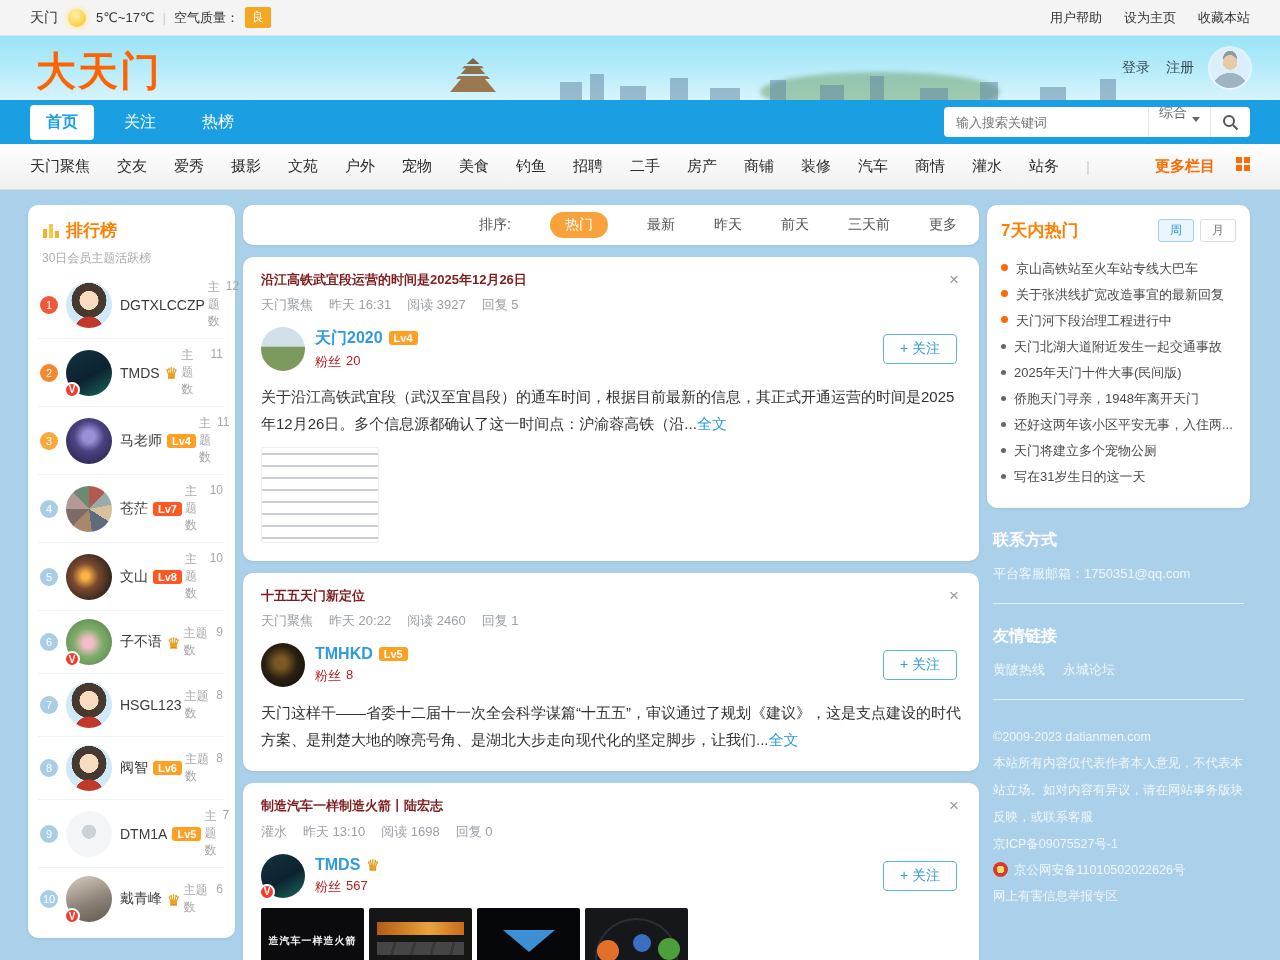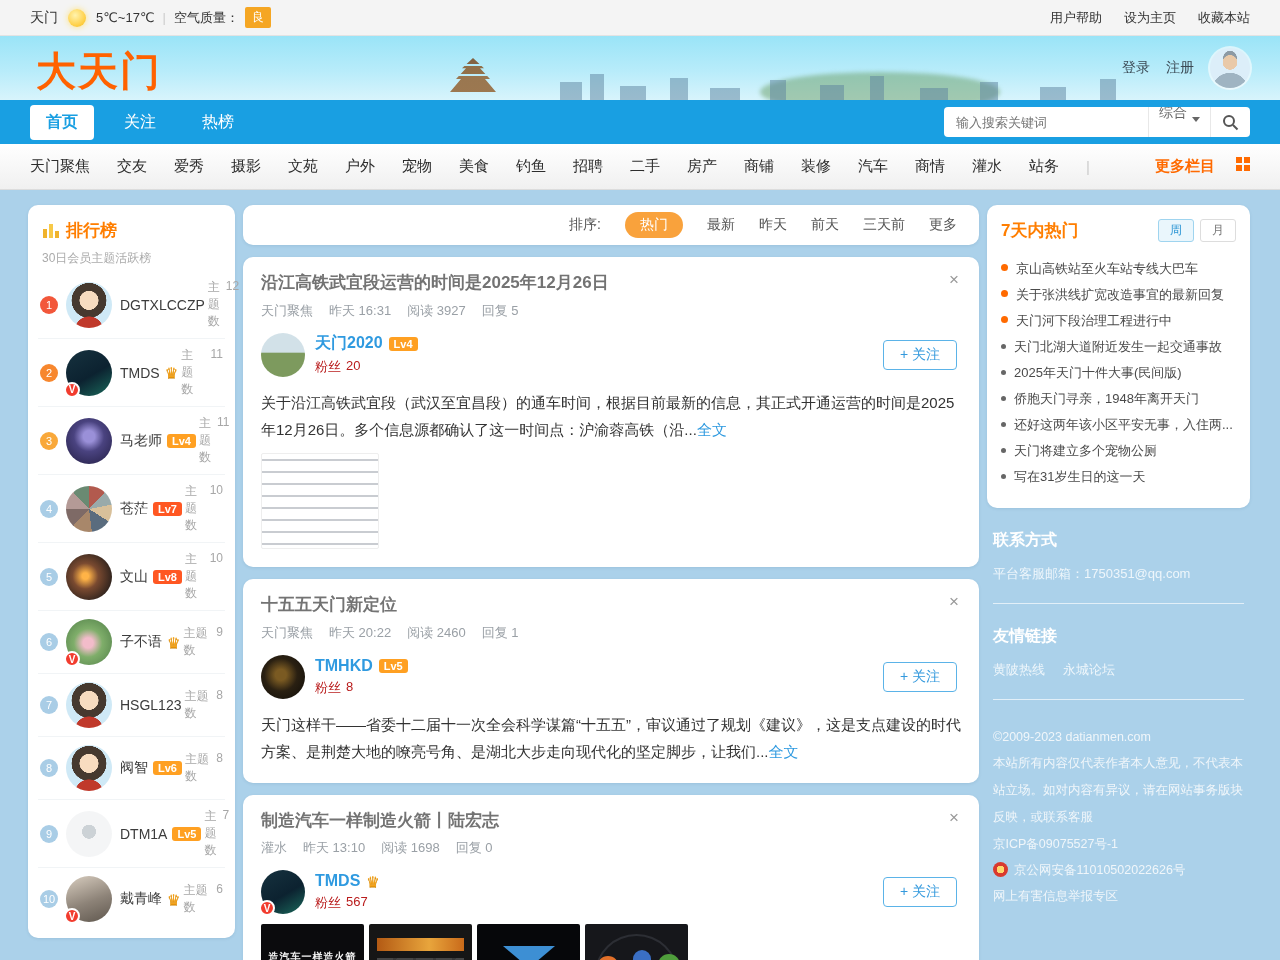--- a/index.html
+++ b/index.html
@@ -96,26 +96,26 @@
   .avatar[data-avatar="collage"] { background:conic-gradient(#b25a4e 0 12%, #9aa 12% 22%, #d8c09a 22% 34%, #5a6c7e 34% 48%, #a8876a 48% 62%, #7e6a66 62% 75%, #b49a96 75% 88%, #6a8a72 88%); }
   .avatar[data-avatar="sunset"] { background:radial-gradient(circle at 42% 48%, #ffb347 0 9%, #7a4a30 36%, #241d1a 82%); }
   .avatar[data-avatar="lotus"] { background:radial-gradient(circle at 48% 52%, #f2bcca 0 15%, #7fae6a 42%, #4c7a45 100%); }
   .avatar[data-avatar="white"] { background:radial-gradient(circle at 50% 45%, #ccd2d6 0 20%, #f4f5f6 21%); }
   .avatar[data-avatar="man"] { background:linear-gradient(160deg,#d9cec0,#8d8378 55%,#5f574e); }
   .avatar[data-avatar="field"] { background:linear-gradient(#d2e1e8 0 44%, #7d9a5e 45%); }
   .avatar[data-avatar="bee"] { background:radial-gradient(circle at 45% 45%, #7a5a22 0 16%, #2a2012 48%, #0d0b08 100%); }
 
   
   .maincol { width:736px; flex:none; display:flex; flex-direction:column; gap:12px; }
-  .sortbar { height:40px; display:flex; align-items:center; justify-content:flex-end; gap:24px; padding:0 22px; font-size:14px; color:#555; }
+  .sortbar { height:40px; display:flex; align-items:center; justify-content:flex-end; gap:39px; padding:0 22px; font-size:14px; color:#555; }
   .sort-opt { cursor:pointer; }
   .sort-opt.active { background:#f9a23c; color:#fff; border-radius:14px; padding:4px 15px; }
   .post { padding:14px 18px 18px; position:relative; }
   .post-title-row { display:flex; align-items:flex-start; }
-  .post-title { font-size:17px; font-weight:bold; color:#737373; line-height:1.4; }
+  .post-title { font-size:13px; font-weight:bold; color:#7f1d1d; line-height:1.4; }
   .post-close { margin-left:auto; color:#999; font-size:17px; cursor:pointer; padding:0 2px; line-height:1; }
   .post-meta { display:flex; gap:16px; font-size:13px; color:#9aa0a6; margin-top:7px; }
   .author-row { display:flex; align-items:center; gap:10px; margin-top:13px; }
   .author-avatar { width:44px; height:44px; }
   .author-info { display:flex; flex-direction:column; gap:4px; }
   .author-name-row { display:flex; align-items:center; gap:6px; }
   .author-name { color:#2f9ae0; font-size:16px; font-weight:bold; cursor:pointer; }
   .fans { font-size:13px; color:#b91c1c; display:flex; gap:5px; }
   .follow-btn { position:absolute; right:22px; border:1px solid #5bb3e8; color:#3399dd; background:#fff; border-radius:4px; font-size:14px; padding:5px 16px; cursor:pointer; }
   .post-body { margin-top:12px; font-size:15px; color:#333; line-height:1.8; }

